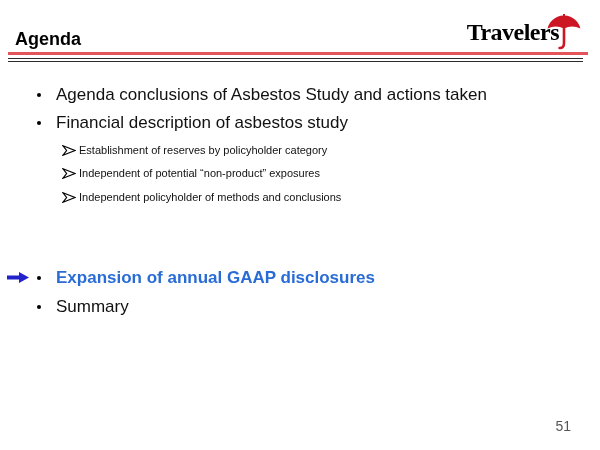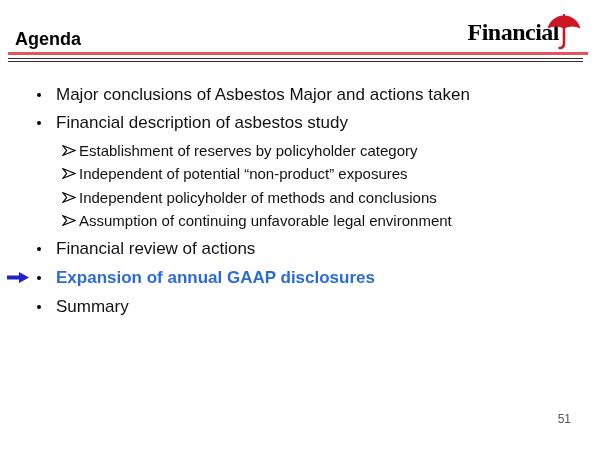--- a/index.html
+++ b/index.html
@@ -33,60 +33,60 @@
   }
   .rule-dark{
     position:absolute;left:8px;right:10px;top:57.5px;height:2px;
     border-top:1.3px solid var(--rule-dark,#2b2b2b);
     border-bottom:1.3px solid var(--rule-dark,#2b2b2b);
   }
   
   .content{position:absolute;left:35px;top:0;right:10px;bottom:0;}
   .item{position:absolute;display:flex;align-items:center;white-space:nowrap;}
   .item.l1{font-size:17px;line-height:21px;height:21px;}
-  .item.l2{font-size:15px;line-height:17px;height:17px;margin-left:27px;}
+  .item.l2{font-size:11px;line-height:17px;height:17px;margin-left:27px;}
   .dot{
     width:4px;height:4px;border-radius:50%;background:#000;
     margin:1px 15px 0 2px;flex:0 0 auto;
   }
   .l2-marker{flex:0 0 auto;margin-right:3px;display:block;}
   .l2-marker path{fill:#fff;stroke:#000;stroke-width:1.2;}
   .item.current .txt{color:var(--highlight-blue,#2a6cd5);font-weight:bold;}
   .cur-arrow{position:absolute;left:-28px;top:5px;}
   .cur-arrow path{fill:var(--arrow-blue,#2323cc);}
   
   .pagenum{
-    position:absolute;right:22px;bottom:24px;
-    font-size:12px;color:#555;margin-top:23px;
+    position:absolute;right:22px;bottom:16px;
+    font-size:14px;color:#555;margin-top:23px;
   }
 </style>
 </head>
 <body>
 
 <div class="slide">
 
   <h1 class="slide-title">Agenda</h1>
 
   <div class="logo">
-    <span class="logo-text">Financial</span>
+    <span class="logo-text">Travelers</span>
     <svg class="umbrella" width="34" height="38" viewBox="0 0 34 38">
       <path class="um" d="M17 1.5 C7.5 1.5 1.5 9 0.6 14.6 Q8.8 10.6 17 14.6 Q25.2 10.6 33.4 14.6 C32.5 9 26.5 1.5 17 1.5 Z"></path>
       <path class="um" d="M16 0 L18 0 L18 4 L16 4 Z"></path>
       <path class="um-handle" d="M17 14.6 L17 29 Q17 34.2 12.6 34"></path>
     </svg>
   </div>
 
   <div class="rule-red"></div>
   <div class="rule-dark"></div>
 
   <div class="content">
 
     <div class="item l1" style="top:84px">
       <span class="dot"></span>
-      <span class="txt">Major conclusions of Asbestos Major and actions taken</span>
+      <span class="txt">Agenda conclusions of Asbestos Study and actions taken</span>
     </div>
 
     <div class="item l1" style="top:112px">
       <span class="dot"></span>
       <span class="txt">Financial description of asbestos study</span>
     </div>
 
     <div class="item l2" style="top:142px">
       <svg class="l2-marker" width="14" height="11" viewBox="0 0 14 11">
         <path d="M1 0.8 L13 5.5 L1 10.2 L4.6 5.5 Z"></path>
@@ -101,31 +101,21 @@
       <span class="txt">Independent of potential “non-product” exposures</span>
     </div>
 
     <div class="item l2" style="top:189px">
       <svg class="l2-marker" width="14" height="11" viewBox="0 0 14 11">
         <path d="M1 0.8 L13 5.5 L1 10.2 L4.6 5.5 Z"></path>
       </svg>
       <span class="txt">Independent policyholder of methods and conclusions</span>
     </div>
 
-    <div class="item l2" style="top:212px">
-      <svg class="l2-marker" width="14" height="11" viewBox="0 0 14 11">
-        <path d="M1 0.8 L13 5.5 L1 10.2 L4.6 5.5 Z"></path>
-      </svg>
-      <span class="txt">Assumption of continuing unfavorable legal environment</span>
-    </div>
 
-    <div class="item l1" style="top:238px">
-      <span class="dot"></span>
-      <span class="txt">Financial review of actions</span>
-    </div>
 
     <div class="item l1" style="top:296px">
       <span class="dot"></span>
       <span class="txt">Summary</span>
     </div>
 
     <div class="item l1 current" style="top:267px">
       <svg class="cur-arrow" width="22" height="11" viewBox="0 0 22 11">
         <path d="M0 3.6 L12 3.6 L12 0 L22 5.5 L12 11 L12 7.4 L0 7.4 Z"></path>
       </svg>

